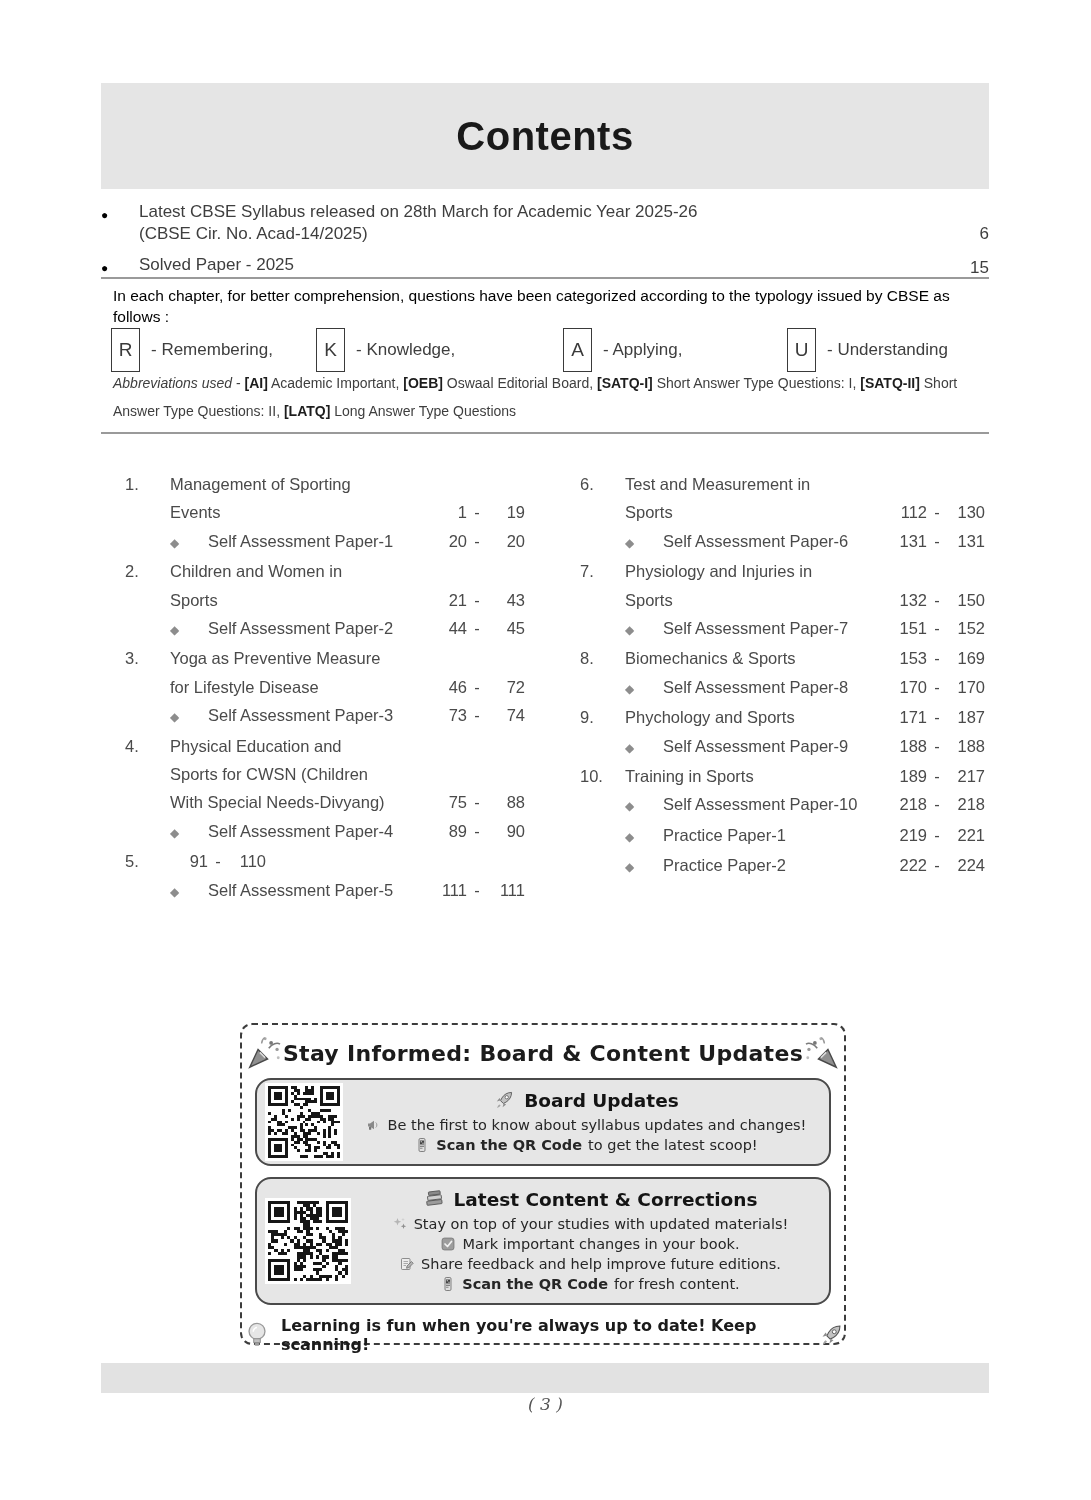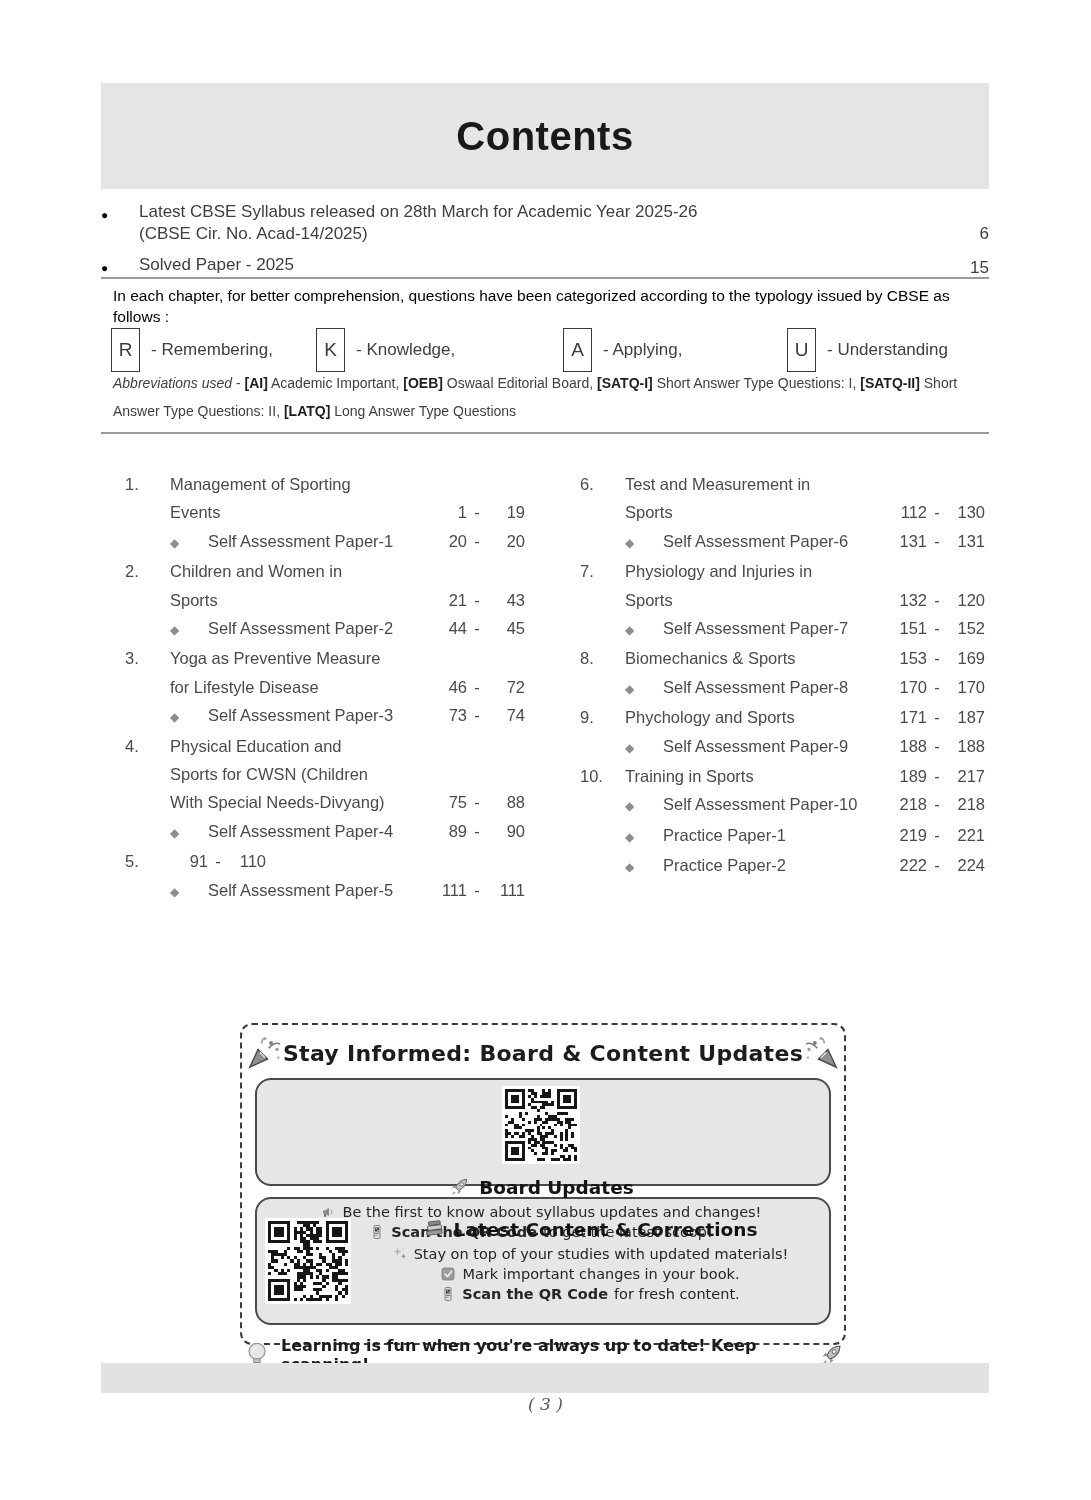--- a/index.html
+++ b/index.html
@@ -48,21 +48,21 @@
     border:2.5px dashed #3c3c3c;border-radius:12px;background:#fff;
     font-family:"DejaVu Sans",sans-serif;box-sizing:border-box;}
   .updates-title-row{display:flex;align-items:center;justify-content:center;height:50px;margin-top:3px;}
   .updates-title{font-size:22px;font-weight:bold;color:#1c1c1c;letter-spacing:.3px;}
   .icon{display:inline-flex;flex:none;}
   .icon svg{width:100%;height:100%;display:block;}
   .icon-party{width:38px;height:38px;}
   .icon-party.mirror{transform:scaleX(-1);}
   .update-section{margin:0 13px 11px;border:2.5px solid #4a4a4a;border-radius:16px;background:#e6e6e6;
     display:flex;align-items:center;padding:6px 12px 6px 8px;gap:12px;box-sizing:border-box;}
-  .section-1{height:108px;flex-direction:column;}
+  .section-1{height:88px;}
   .section-2{height:128px;}
   .qr-wrap{background:#fff;padding:3px;flex:none;}
   .qr-wrap svg{display:block;}
   .update-content{flex:1;text-align:center;}
   .update-title{font-size:18.5px;font-weight:bold;color:#141414;display:flex;align-items:center;justify-content:center;gap:9px;margin-bottom:4px;}
   .icon-sect{width:22px;height:22px;}
   .update-line{font-size:14.5px;color:#262626;line-height:20px;display:flex;align-items:center;justify-content:center;gap:6px;}
   .update-line .b{font-weight:bold;}
   .icon-line{width:16px;height:16px;}
   .updates-footer{display:flex;align-items:center;justify-content:center;gap:9px;font-size:16px;font-weight:bold;color:#1b1b1b;margin-top:3px;}
@@ -262,21 +262,21 @@
           <span class="toc-text">Physiology and Injuries in</span>
           <span class="toc-start"></span>
           <span class="toc-dash"></span>
           <span class="toc-end"></span>
         </div>
         <div class="toc-row">
           <span class="toc-num"></span>
           <span class="toc-text">Sports</span>
           <span class="toc-start">132</span>
           <span class="toc-dash">-</span>
-          <span class="toc-end">120</span>
+          <span class="toc-end">150</span>
         </div>
         <div class="toc-row">
           <span class="toc-num"></span>
           <span class="toc-diamond">◆</span>
           <span class="toc-text">Self Assessment Paper-7</span>
           <span class="toc-start">151</span>
           <span class="toc-dash">-</span>
           <span class="toc-end">152</span>
         </div>
         <div class="toc-row">
@@ -846,20 +846,30 @@
                 <svg viewBox="0 0 32 32">
                   <rect x="4" y="4" width="24" height="24" rx="5" fill="#9d9d9d" stroke="#666" stroke-width="1.3"></rect>
                   <path d="M10 16l5 5 8-10" stroke="#f2f2f2" stroke-width="3.4" fill="none" stroke-linecap="round" stroke-linejoin="round"></path>
                 </svg>
               </span>
               <span>Mark important changes in your book.</span>
             </div>
             <div class="update-line">
               <span class="icon icon-line">
                 <svg viewBox="0 0 32 32">
+                  <rect x="5" y="5" width="17" height="22" rx="2" fill="#ececec" stroke="#666" stroke-width="1.4"></rect>
+                  <path d="M9 11h9M9 15h9M9 19h5" stroke="#999" stroke-width="1.6"></path>
+                  <path d="M16 20l9-9 3.5 3.5-9 9-4.5 1z" fill="#b3b3b3" stroke="#555" stroke-width="1.2"></path>
+                </svg>
+              </span>
+              <span>Share feedback and help improve future editions.</span>
+            </div>
+            <div class="update-line">
+              <span class="icon icon-line">
+                <svg viewBox="0 0 32 32">
                   <rect x="10" y="3" width="12" height="26" rx="2.5" fill="#e0e0e0" stroke="#555" stroke-width="1.4"></rect>
                   <rect x="12" y="7" width="8" height="8" fill="#444"></rect>
                   <rect x="13.5" y="8.5" width="2" height="2" fill="#fff"></rect>
                   <rect x="17" y="11.5" width="2" height="2" fill="#fff"></rect>
                   <rect x="12" y="17.5" width="8" height="2" fill="#666"></rect>
                   <rect x="12" y="21.5" width="5" height="2" fill="#888"></rect>
                 </svg>
               </span>
               <span class="b">Scan the QR Code</span>
               <span> for fresh content.</span>

